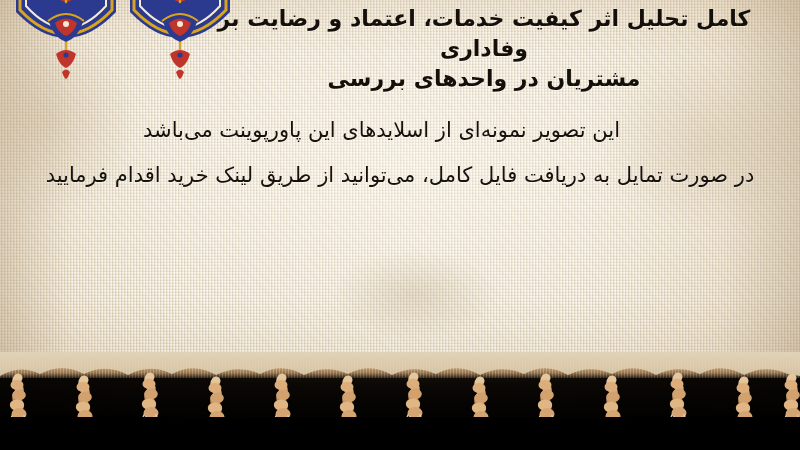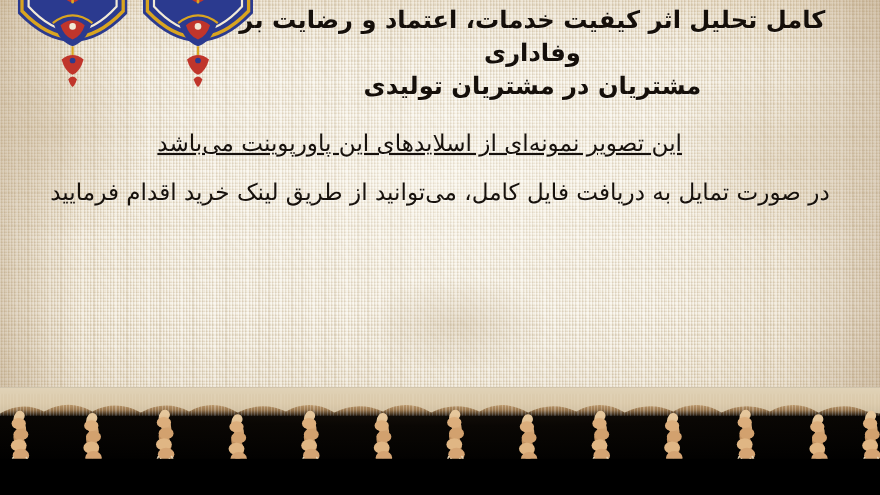--- a/index.html
+++ b/index.html
@@ -52,21 +52,21 @@
   .body-block{
     position:absolute;right:0;left:0;top:108px;
     direction:rtl;
     color:#17110c;
   }
   .bline{
     font-size:21px;line-height:45px;font-weight:500;
     text-shadow:0 1px 0 rgba(255,255,255,.30);
     white-space:nowrap;
   }
-  .bline.l1{text-align:right;padding-right:180px;text-decoration:underline;}
+  .bline.l1{text-align:right;padding-right:180px;}
   .bline.l2{text-align:center;padding:0 14px;}
   .bline.l3{text-align:center;padding:0 18px;}
 
   
   .fringe-wrap{position:absolute;left:0;top:352px;width:800px;height:98px;}
   .fringe-black{
     position:absolute;left:0;top:0;width:800px;height:98px;
     background:
       radial-gradient(120% 80% at 50% 0%, rgba(38,28,18,1) 0%, rgba(10,7,4,1) 45%, #000 100%),
       #000;
@@ -204,21 +204,21 @@
         <path d="M0 22 L0 30" stroke="#d9a520" stroke-width="2"></path>
         <path d="M-10 34 Q0 26 10 34 Q7 45 0 48 Q-7 45 -10 34 Z" fill="#c0352b"></path>
         <circle cx="0" cy="35" r="2.6" fill="#2b3a8f"></circle>
         <path d="M-4 52 Q0 47 4 52 Q2 58 0 59 Q-2 58 -4 52 Z" fill="#c0352b"></path>
       </g>
     </svg>
   </div>
 
   <div class="title">
     <div>کامل تحلیل اثر کیفیت خدمات، اعتماد و رضایت بر وفاداری</div>
-    <div>مشتریان در مشتریان تولیدی</div>
+    <div>مشتریان در واحدهای بررسی</div>
   </div>
 
   <div class="body-block">
     <div class="bline l1">این تصویر نمونه‌ای از اسلایدهای این پاورپوینت می‌باشد</div>
     <div class="bline l3">در صورت تمایل به دریافت فایل کامل، می‌توانید از طریق لینک خرید اقدام فرمایید</div>
   </div>
 
   <div class="fringe-wrap">
     <div class="fringe-black"></div>
     <div class="fringe-band"></div>

